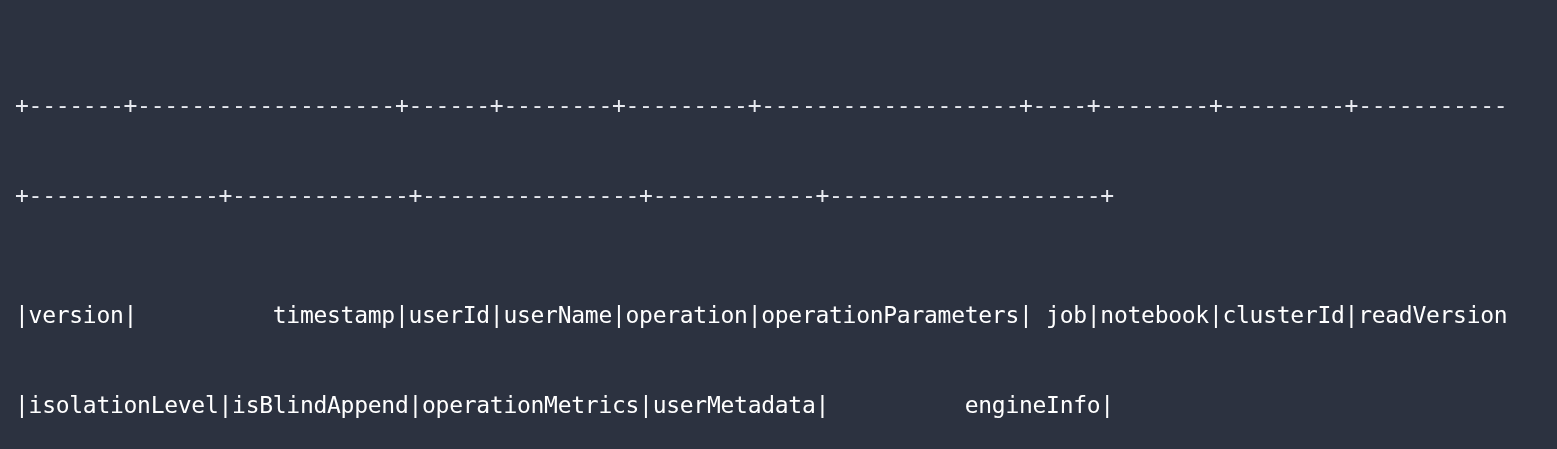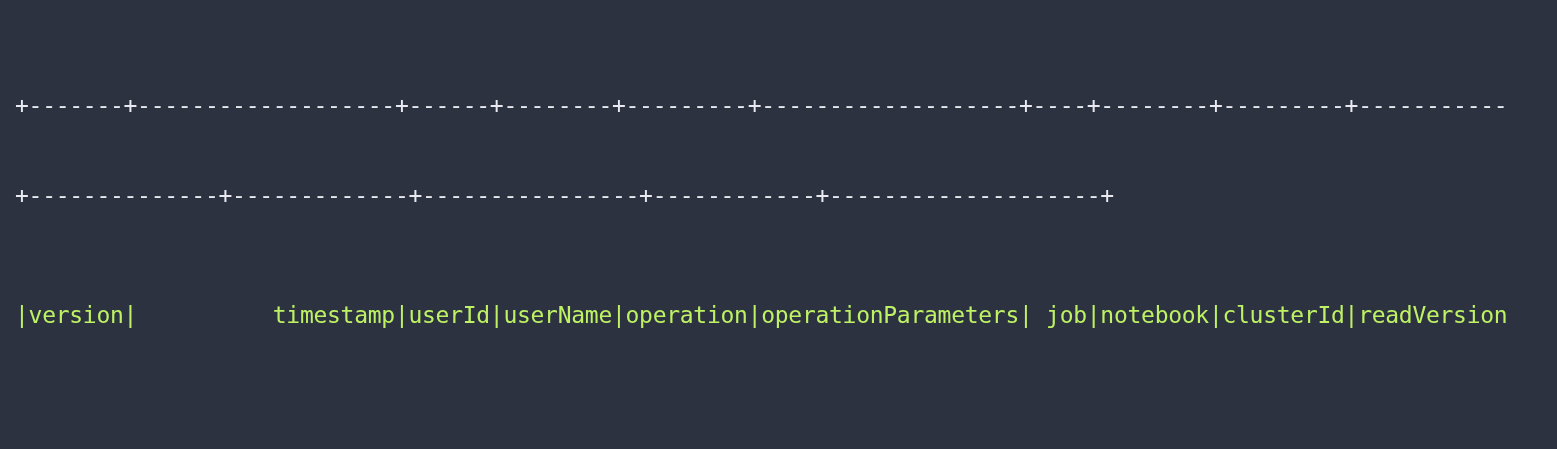--- a/index.html
+++ b/index.html
@@ -29,41 +29,42 @@
     white-space: pre;
     overflow: hidden;
   }
   .term-line {
     position: relative;
     height: 30px;
     line-height: 30px;
     white-space: pre;
     font-family: "DejaVu Sans Mono", "Liberation Mono", monospace;
     font-size: 23px;
-    color: #bef264;
+    color: #ffffff;
     padding-left: 15px;
     box-sizing: border-box;
     letter-spacing: -0.28px;
     overflow: hidden;
   }
   .rule-line {
     color: #e8eaf0;
   }
   
   #terminal { padding-top: 0px; }
 </style>
 </head>
 <body style="background: rgb(44, 50, 64);">
 
 <div id="terminal" style="background: rgb(44, 50, 64); color: rgb(232, 234, 240);">
 
   <div class="term-line rule-line">+-------+-------------------+------+--------+---------+-------------------+----+--------+---------+-----------</div>
   <div class="term-line rule-line">+--------------+-------------+----------------+------------+--------------------+</div>
 
   <div class="term-line">|version|          timestamp|userId|userName|operation|operationParameters| job|notebook|clusterId|readVersion</div>
+  <div class="term-line">|isolationLevel|isBlindAppend|operationMetrics|userMetadata|          engineInfo|</div>
 
   
   
 
   
   
 
   
   
 

